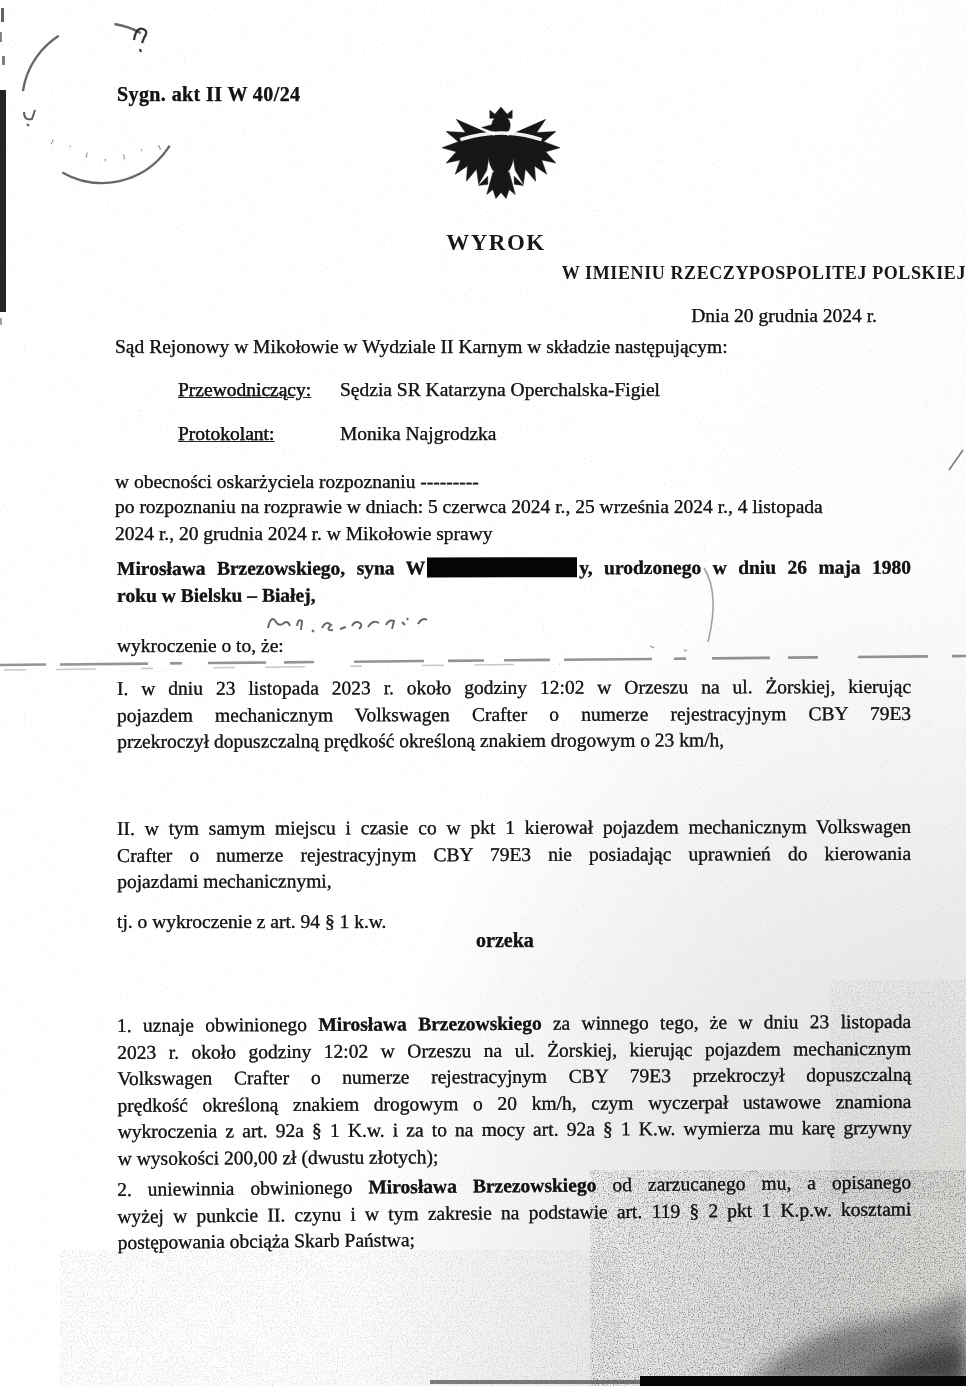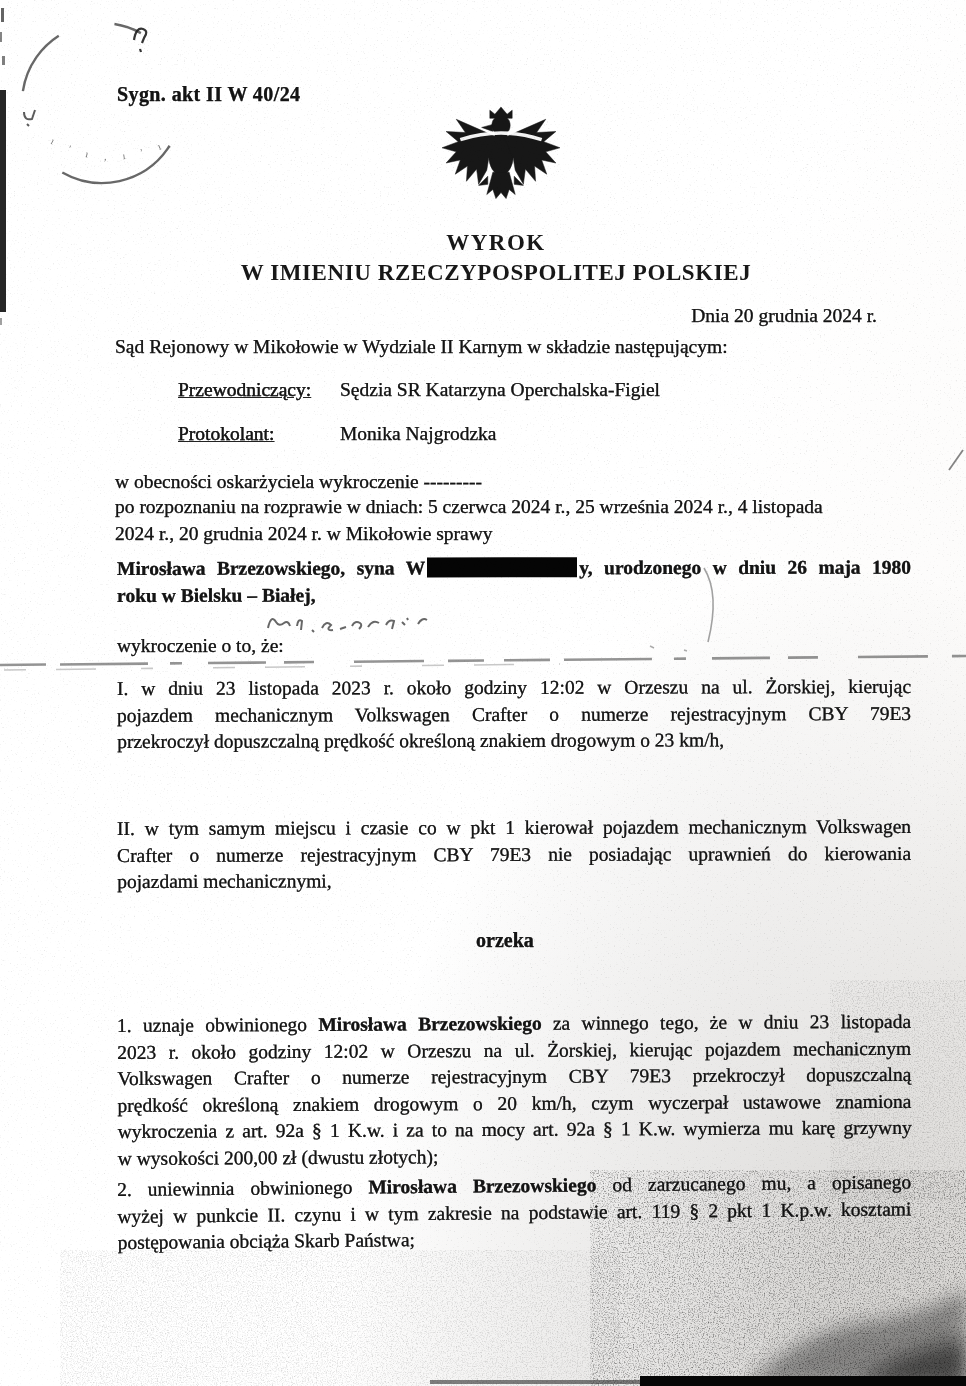--- a/index.html
+++ b/index.html
@@ -33,21 +33,21 @@
     transform-origin:left top;
   }
   .block .jline{white-space:normal;}
   .just .jline{text-align:justify;text-align-last:justify;}
   .just .jline.last{text-align-last:left;}
   .bold-block{font-weight:700;}
   .bold{font-weight:700;}
   .sygn{left:117px;top:81px;font-weight:700;font-size:20px;letter-spacing:0.4px;}
   .title-block{left:26px;top:228px;width:940px;text-align:center;font-weight:700;}
   .t1{font-size:23px;letter-spacing:1.5px;line-height:30px;}
-  .t2{font-size:23px;letter-spacing:0.6px;line-height:30px;}
+  .t2{font-size:18px;letter-spacing:0.6px;line-height:30px;text-align:right;}
   .date{top:303px;right:89px;}
   .court{left:115px;top:334px;}
   .rlabel{left:178px;text-decoration:underline;}
   .rvalue{left:340px;}
   .orzeka{left:30px;top:927px;width:950px;text-align:center;font-weight:700;font-size:20px;}
   .redact{
     display:inline-block;width:150px;height:20px;
     background:#050505;vertical-align:-3px;margin:0 2px;
   }
   .eagle{left:440px;top:105px;}
@@ -92,21 +92,21 @@
 
   <div class="abs txt date">Dnia 20 grudnia 2024 r.</div>
 
   <div class="abs txt court">Sąd Rejonowy w Mikołowie w Wydziale II Karnym w składzie następującym:</div>
 
   <div class="abs txt rlabel" style="top:377px">Przewodniczący:</div>
   <div class="abs txt rvalue" style="top:377px">Sędzia SR Katarzyna Operchalska-Figiel</div>
   <div class="abs txt rlabel" style="top:421px">Protokolant:</div>
   <div class="abs txt rvalue" style="top:421px">Monika Najgrodzka</div>
 
-  <div class="abs txt" style="left:115px;top:469px">w obecności oskarżyciela wykroczenie ---------</div>
+  <div class="abs txt" style="left:115px;top:469px">w obecności oskarżyciela rozpoznaniu ---------</div>
 
   <div class="block plain" style="left:115px;top:494px;width:802px">
       <div class="jline"><span>po rozpoznaniu na rozprawie w dniach: 5 czerwca 2024 r., 25 września 2024 r., 4 listopada</span></div>
       <div class="jline last"><span>2024 r., 20 grudnia 2024 r. w Mikołowie sprawy</span></div>
     </div>
 
   <div class="block just bold-block" style="left:117px;top:556px;width:794px;transform:rotate(-0.1deg)">
       <div class="jline"><span>Mirosława Brzezowskiego, syna W</span><span class="redact"></span><span>y, urodzonego w dniu 26 maja 1980</span></div>
       <div class="jline last"><span>roku w Bielsku – Białej,</span></div>
     </div>
@@ -117,20 +117,21 @@
       <div class="jline"><span>I. w dniu 23 listopada 2023 r. około godziny 12:02 w Orzeszu na ul. Żorskiej, kierując</span></div>
       <div class="jline"><span>pojazdem mechanicznym Volkswagen Crafter o numerze rejestracyjnym CBY 79E3</span></div>
       <div class="jline last"><span>przekroczył dopuszczalną prędkość określoną znakiem drogowym o 23 km/h,</span></div>
     </div>
 
   <div class="block just" style="left:117px;top:816px;width:794px;transform:rotate(-0.15deg)">
       <div class="jline"><span>II. w tym samym miejscu i czasie co w pkt 1 kierował pojazdem mechanicznym Volkswagen</span></div>
       <div class="jline"><span>Crafter o numerze rejestracyjnym CBY 79E3 nie posiadając uprawnień do kierowania</span></div>
       <div class="jline last"><span>pojazdami mechanicznymi,</span></div>
     </div>
+  <div class="abs txt" style="left:117px;top:909px">tj. o wykroczenie z art. 94 § 1 k.w.</div>
 
   <div class="abs txt orzeka">orzeka</div>
 
   <div class="block just" style="left:117px;top:1013px;width:794px;transform:rotate(-0.3deg)">
       <div class="jline"><span>1. uznaje obwinionego </span><span class="bold">Mirosława Brzezowskiego</span><span> za winnego tego, że w dniu 23 listopada</span></div>
       <div class="jline"><span>2023 r. około godziny 12:02 w Orzeszu na ul. Żorskiej, kierując pojazdem mechanicznym</span></div>
       <div class="jline"><span>Volkswagen Crafter o numerze rejestracyjnym CBY 79E3 przekroczył dopuszczalną</span></div>
       <div class="jline"><span>prędkość określoną znakiem drogowym o 20 km/h, czym wyczerpał ustawowe znamiona</span></div>
       <div class="jline"><span>wykroczenia z art. 92a § 1 K.w. i za to na mocy art. 92a § 1 K.w. wymierza mu karę grzywny</span></div>
       <div class="jline last"><span>w wysokości 200,00 zł (dwustu złotych);</span></div>

